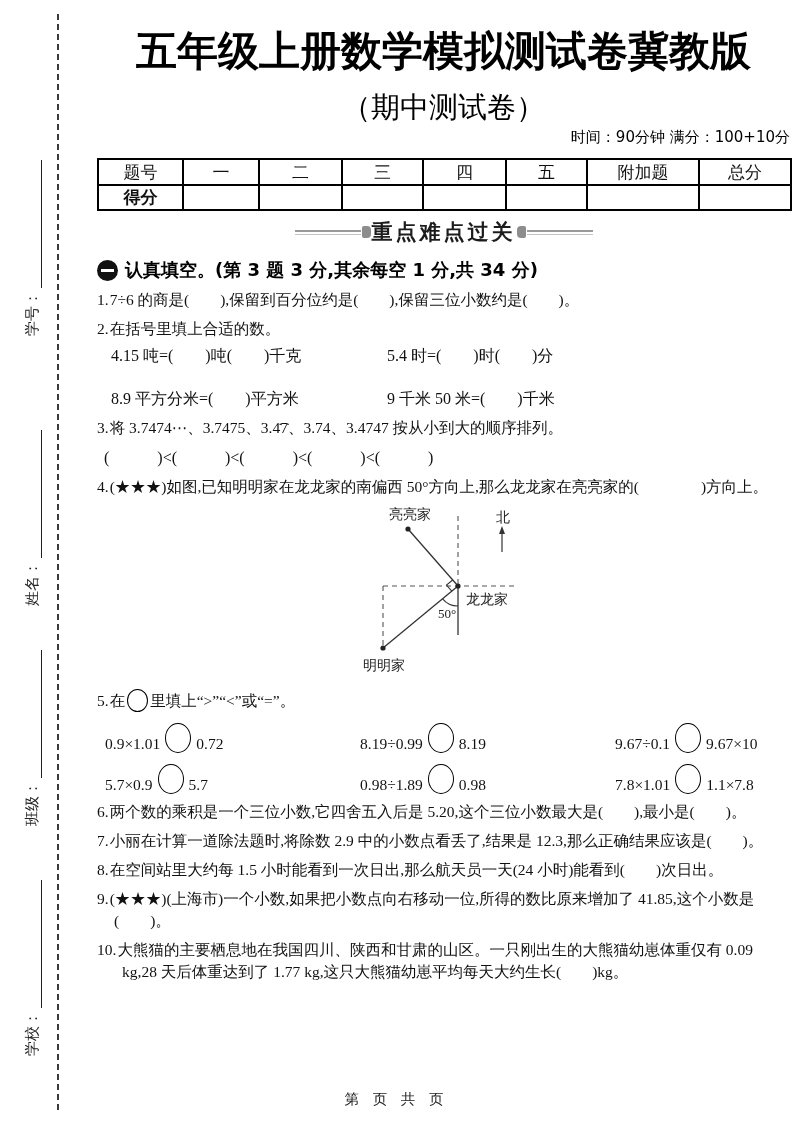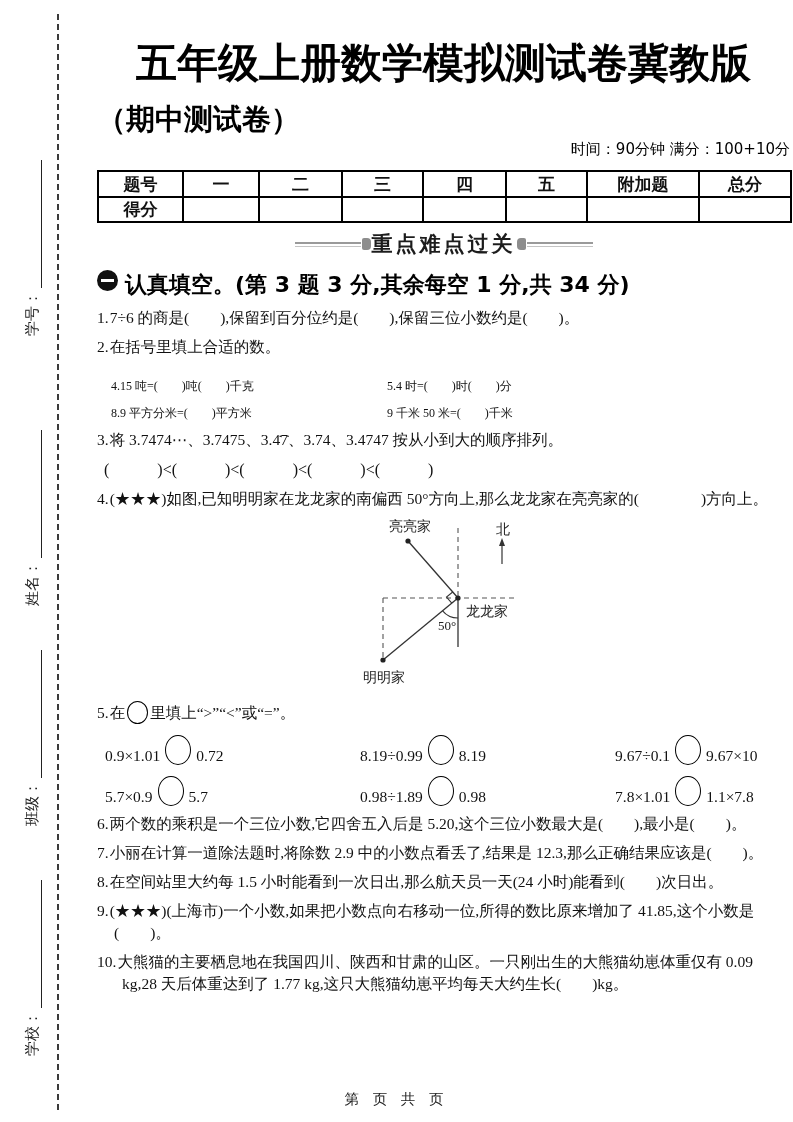--- a/index.html
+++ b/index.html
@@ -27,70 +27,70 @@
   }
   .sf-0 { left:-95px; top:199px; }
   .sf-1 { left:-95px; top:469px; }
   .sf-2 { left:-95px; top:689px; }
   .sf-3 { left:-95px; top:919px; }
 
   
   .main { position: absolute; left: 97px; top: 0; width: 693px; }
 
   .title {
-    margin: 40px 0 0; text-align: center;
+    margin: 28px 0 0; text-align: center;
     font-family: "DejaVu Sans", "Liberation Sans", sans-serif;
     font-size: 41px; font-weight: 900; line-height: 1.15; color: #000;
   }
   .subtitle {
-    margin: 13px 0 0; text-align: left;
-    font-family: "DejaVu Sans", "Liberation Sans", sans-serif;
-    font-size: 29px; font-weight: 700; color: #000;
+    margin: 13px 0 0; text-align: center;
+    font-family: "DejaVu Sans", "Liberation Sans", sans-serif;
+    font-size: 29px; font-weight: 400; color: #000;
   }
   .meta {
     text-align: right;
     font-family: "DejaVu Sans", "Liberation Sans", sans-serif;
     font-size: 15px; font-weight: 500; color: #000;
   }
 
   table.score {
     margin-top: 11px; width: 100%;
     border-collapse: collapse; table-layout: fixed;
     font-size: 17px; font-weight: bold; text-align: center;
   }
   table.score th, table.score td { border: 2px solid #000; padding: 0; }
-  table.score .hdr-row th { height: 26px; font-weight: bold; }
+  table.score .hdr-row th { height: 26px; font-weight: normal; }
   table.score .score-row th, table.score .score-row td { height: 18px; }
 
   .banner {
     margin-top: 7px; display: flex; align-items: center; justify-content: center; gap: 1px;
   }
   .banner-text {
     font-family: "DejaVu Sans", "Liberation Sans", sans-serif;
     font-size: 21px; font-weight: 800; letter-spacing: 3px; color: #1c1c1c;
   }
   .banner-line { width: 66px; height: 5px; border-top: 2px solid #9a9a9a; border-bottom: 1px solid #c4c4c4; }
   .banner-knot { width: 9px; height: 12px; background: #8d8d8d; border-radius: 2px 4px 4px 2px; }
   .banner-knot.right { border-radius: 4px 2px 2px 4px; }
 
   .section-header {
-    margin-top: 12px; display: flex; gap: 7px;
-    font-family: "DejaVu Sans", "Liberation Sans", sans-serif;
-    font-size: 22px; font-weight: 800; color: #000;
+    margin-top: 12px; display: flex; align-items: center; gap: 7px;
+    font-family: "DejaVu Sans", "Liberation Sans", sans-serif;
+    font-size: 18px; font-weight: 800; color: #000;
   }
   .section-icon { width: 21px; height: 21px; border-radius: 50%; background: #111; position: relative; flex: 0 0 auto; }
   .section-icon .bar { position: absolute; left: 4px; right: 4px; top: 9px; height: 3px; background: #fff; }
 
   .q { margin: 7px 0 0; padding-left: 17px; text-indent: -17px; font-size: 15.5px; line-height: 1.42; }
   .q .qnum { margin-right: 1px; }
   .q.q10 { padding-left: 25px; text-indent: -25px; }
 
   .q2-grid {
-    margin: 20px 0 0 14px; display: grid; grid-template-columns: 276px auto;
-    row-gap: 10px; font-size: 12px;
+    margin: 6px 0 0 14px; display: grid; grid-template-columns: 276px auto;
+    row-gap: 22px; font-size: 16px;
   }
   .q3-answer { margin: 9px 0 0 7px; font-size: 16px; }
 
   .diagram { display: block; margin: 4px 0 0 233px; }
   .diagram text { font-size: 14px; fill: #222; font-family: "Liberation Serif","DejaVu Serif",serif; }
   .diagram text.small { font-size: 13px; }
 
   .q5-row {
     margin: 11px 0 0 8px; display: grid; grid-template-columns: 255px 255px auto;
     align-items: center; font-size: 15.5px;

